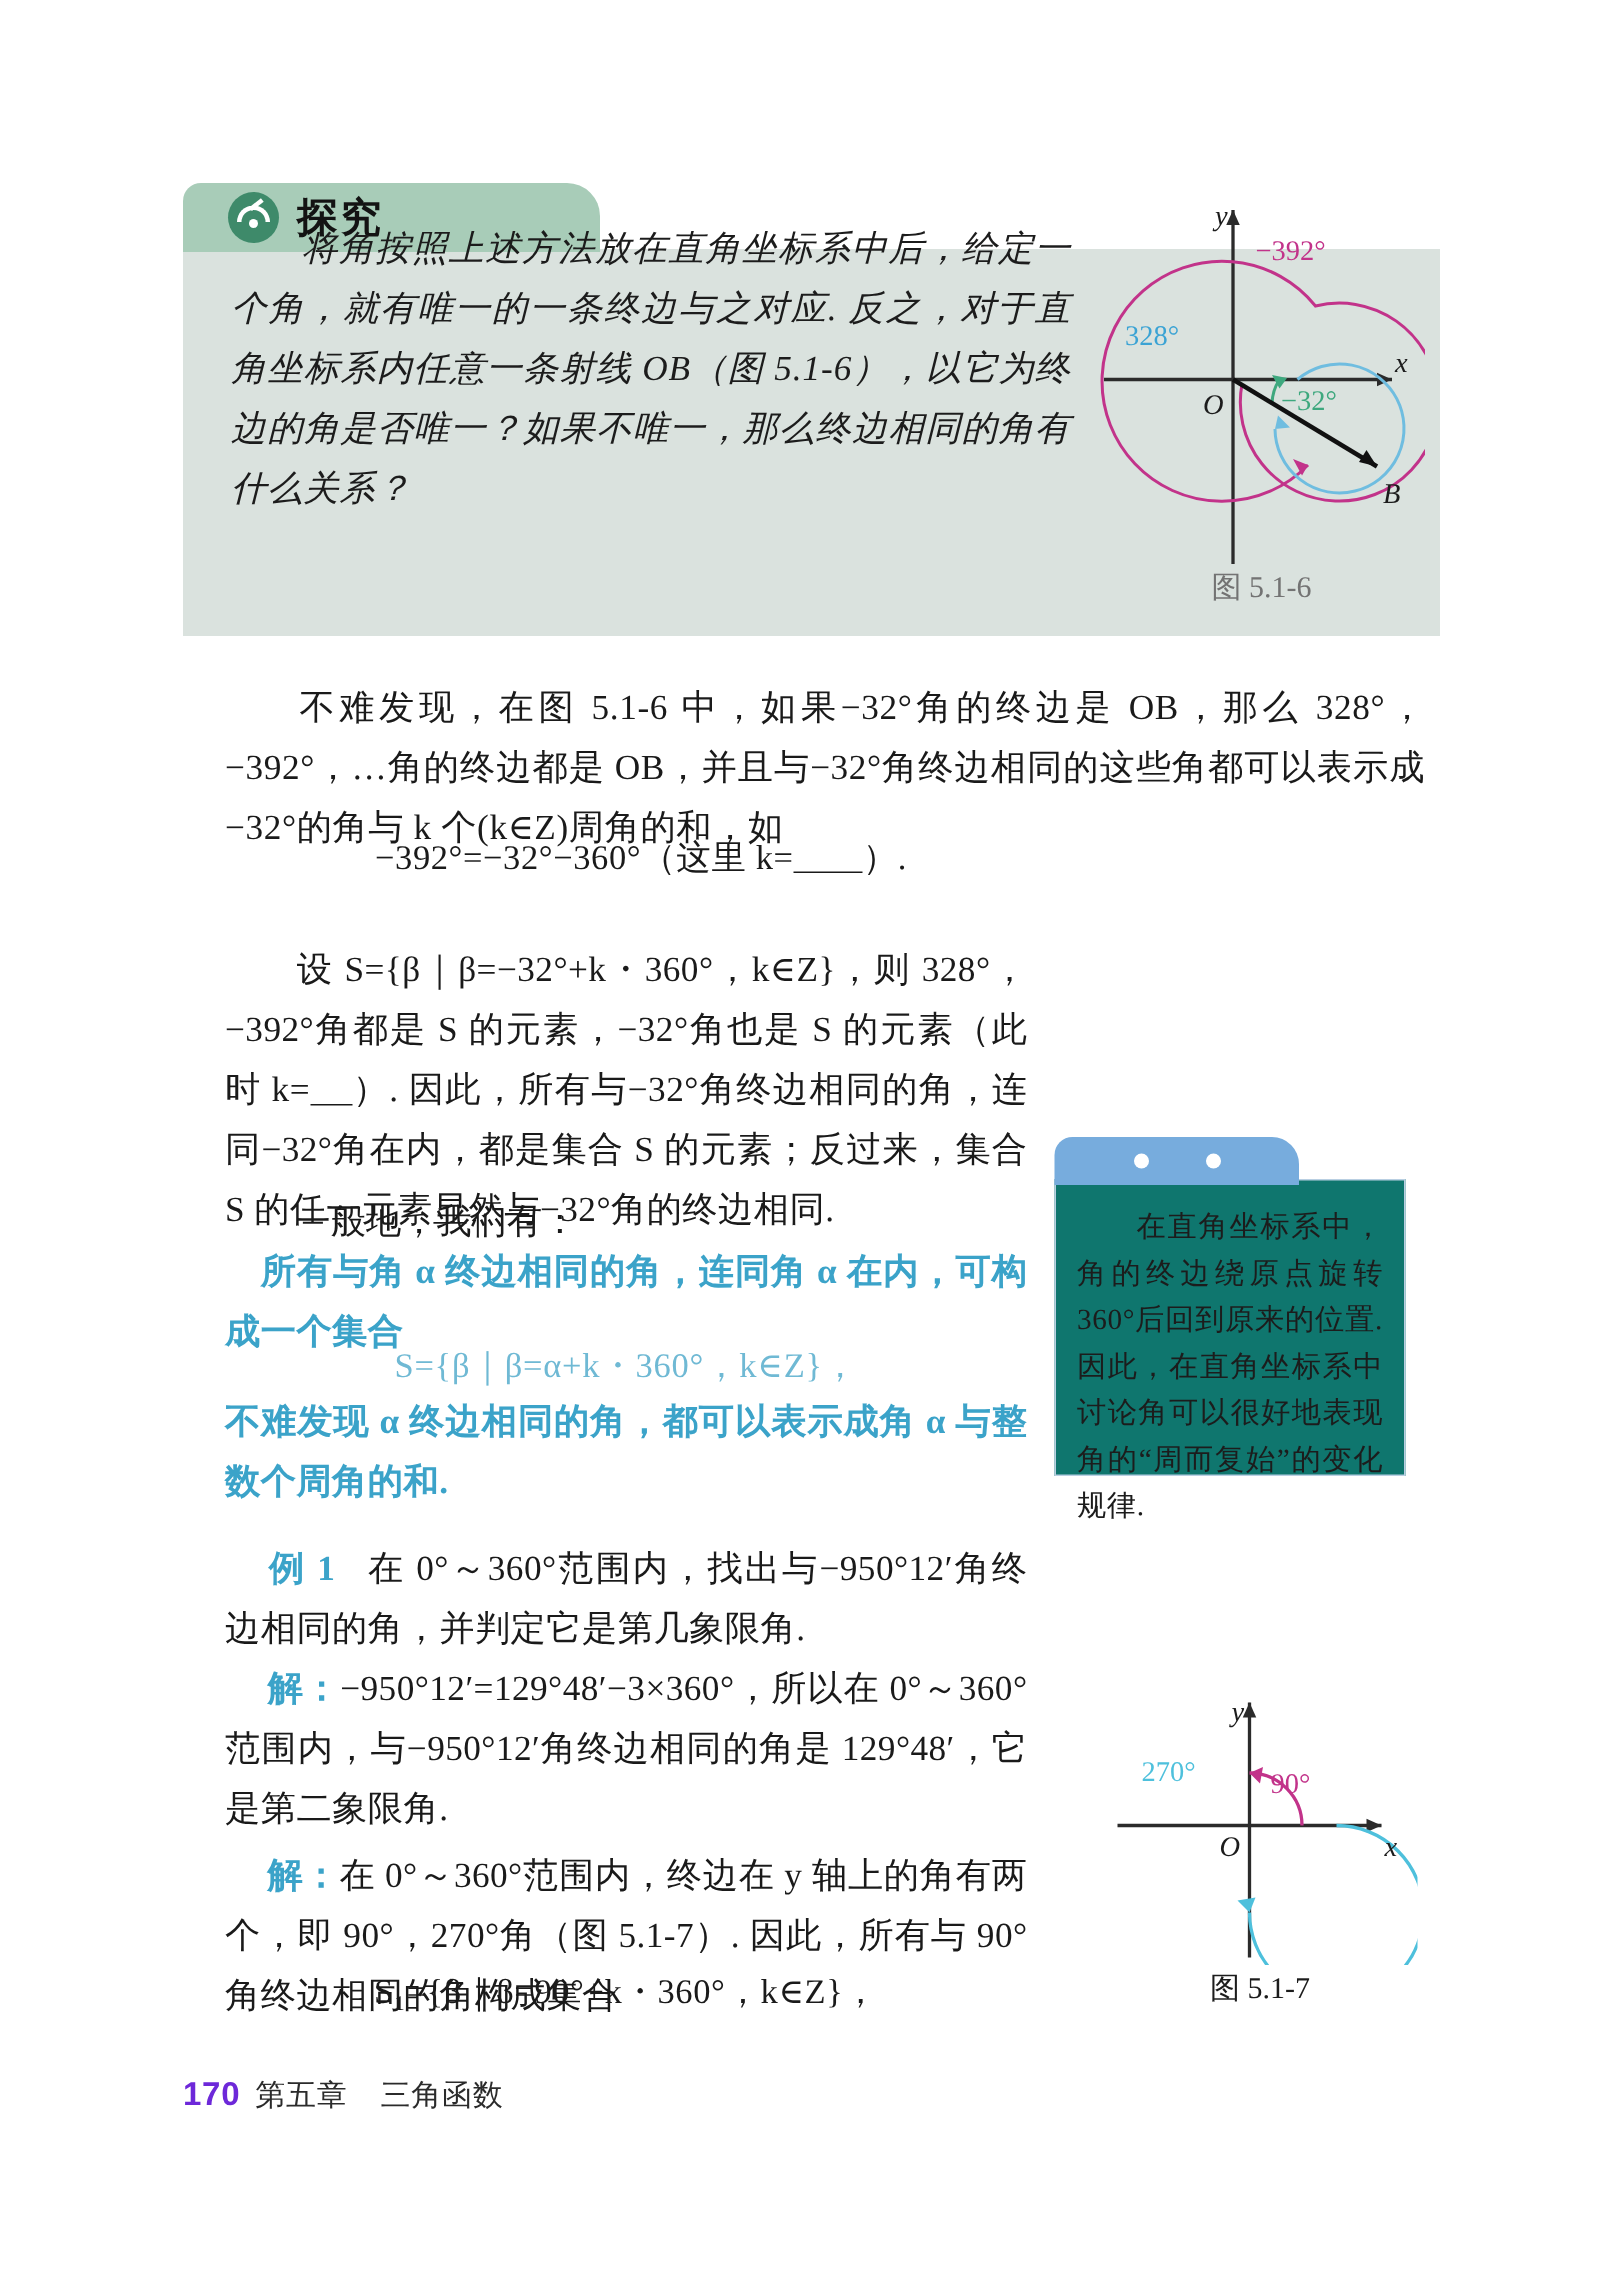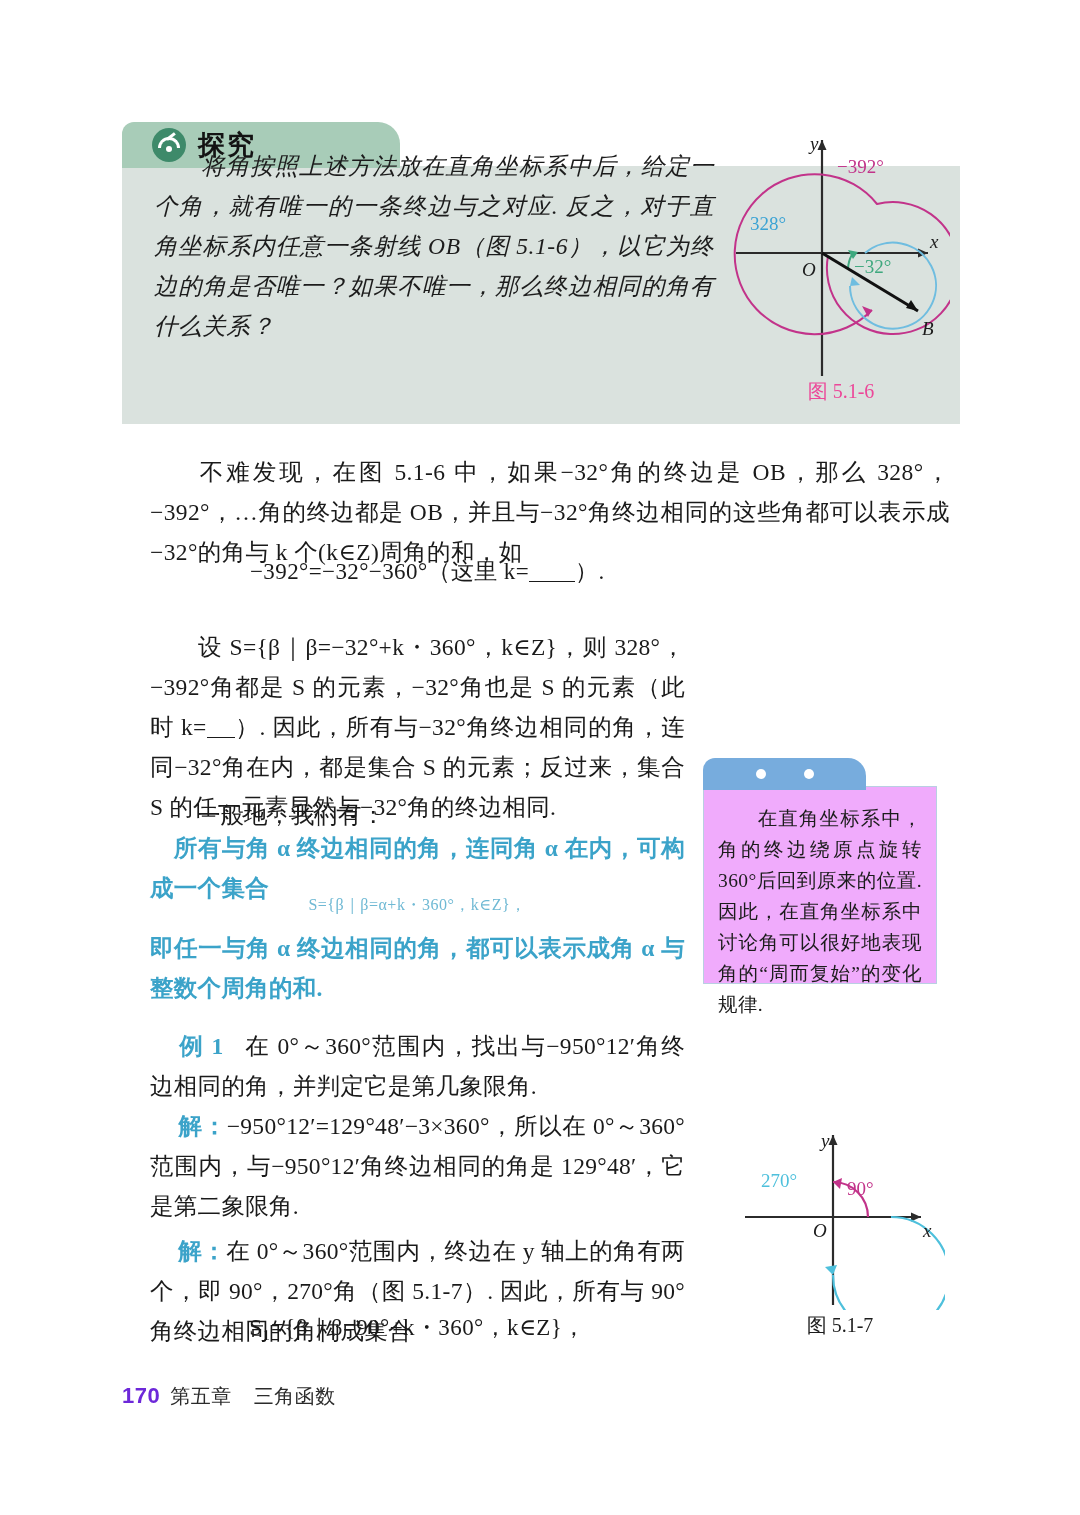--- a/index.html
+++ b/index.html
@@ -52,21 +52,21 @@
     position:absolute; left:32px; top:24px; width:560px;
     font-size:23.5px; line-height:40px; letter-spacing:0.6px;
     text-align:justify; color:#1c1c1c;font-style:italic;
   }
   #inquiry-text .ind{display:inline-block;width:2em;}
 
   
   #figure-516{position:absolute; left:610px; top:6px; width:218px; height:250px;}
   #figure-516-caption{
     position:absolute; left:610px; top:256px; width:218px;
-    text-align:center; font-size:20px; color:#ec4899;
+    text-align:center; font-size:20px; color:#737373;
   }
 
   
   #body-para-1{
     position:absolute; left:150px; top:452px; width:800px;
     font-size:23.5px; line-height:40px; letter-spacing:0.4px;
     text-align:justify;
   }
   .eqline{
     font-size:23px; line-height:37px; letter-spacing:0.4px;
@@ -85,40 +85,40 @@
     position:absolute; left:150px; top:795px; width:535px;
     font-size:23.5px; line-height:40px;
   }
   #blue-block{
     position:absolute; left:150px; top:828px; width:535px;
     font-size:23.5px; line-height:40px; letter-spacing:0.3px;
     color:#3ba3c9; font-weight:600; text-align:justify;
   }
   #blue-formula{
     position:absolute; left:150px; top:895px; width:535px;
-    text-align:center; font-size:16px; color:#6fb9d4; font-weight:400;
+    text-align:center; font-size:23px; color:#6fb9d4; font-weight:400;
     letter-spacing:0.5px;
   }
   #blue-block-2{
     position:absolute; left:150px; top:928px; width:535px;
     font-size:23.5px; line-height:40px; letter-spacing:0.3px;
     color:#3ba3c9; font-weight:600; text-align:justify;
   }
 
   
   #sidenote{position:absolute; left:703px; top:758px; width:234px;}
   #sidenote-tab{
     position:absolute; left:0; top:0; width:163px; height:32px;
     background:#77acdd; border-radius:12px 18px 0 0;
     display:flex; align-items:center; justify-content:center; gap:38px;
   }
   #sidenote-tab .dot{width:10px;height:10px;border-radius:50%;background:#ffffff;}
   #sidenote-box{
     position:absolute; left:0; top:28px; width:234px; height:198px;
-    border:1.4px solid #b9cfe2; background:#f0abfc; box-sizing:border-box;
+    border:1.4px solid #b9cfe2; background:#0f766e; box-sizing:border-box;
   }
   #sidenote-text{
     padding:16px 14px 0 14px;
     font-size:19.5px; line-height:31px; letter-spacing:0.4px;
     color:#1c1c1c; text-align:justify;
   }
   #sidenote-text .ind{display:inline-block;width:2em;}
 
   
   .lead{color:#3ba3c9; font-weight:700;}
@@ -229,21 +229,21 @@
   <div id="body-para-3">
     <span class="ind" style="display:inline-block;width:2em;"></span><span>一般地，我们有：</span>
   </div>
 
   <div id="blue-block">
     <span class="ind" style="display:inline-block;width:1em;"></span><span>所有与角 α 终边相同的角，连同角 α 在内，可构成一个集合</span>
   </div>
 
   <div id="blue-formula">S={β｜β=α+k・360°，k∈Z}，</div>
 
-  <div id="blue-block-2">即任一与角 α 终边相同的角，都可以表示成角 α 与整数个周角的和.</div>
+  <div id="blue-block-2">不难发现 α 终边相同的角，都可以表示成角 α 与整数个周角的和.</div>
 
   <div id="sidenote">
     <div id="sidenote-box">
       <div id="sidenote-text">
         <span class="ind"></span><span>在直角坐标系中，角的终边绕原点旋转 360°后回到原来的位置. 因此，在直角坐标系中讨论角可以很好地表现角的“周而复始”的变化规律.</span>
       </div>
     </div>
     <div id="sidenote-tab">
       <span class="dot"></span>
       <span class="dot"></span>

